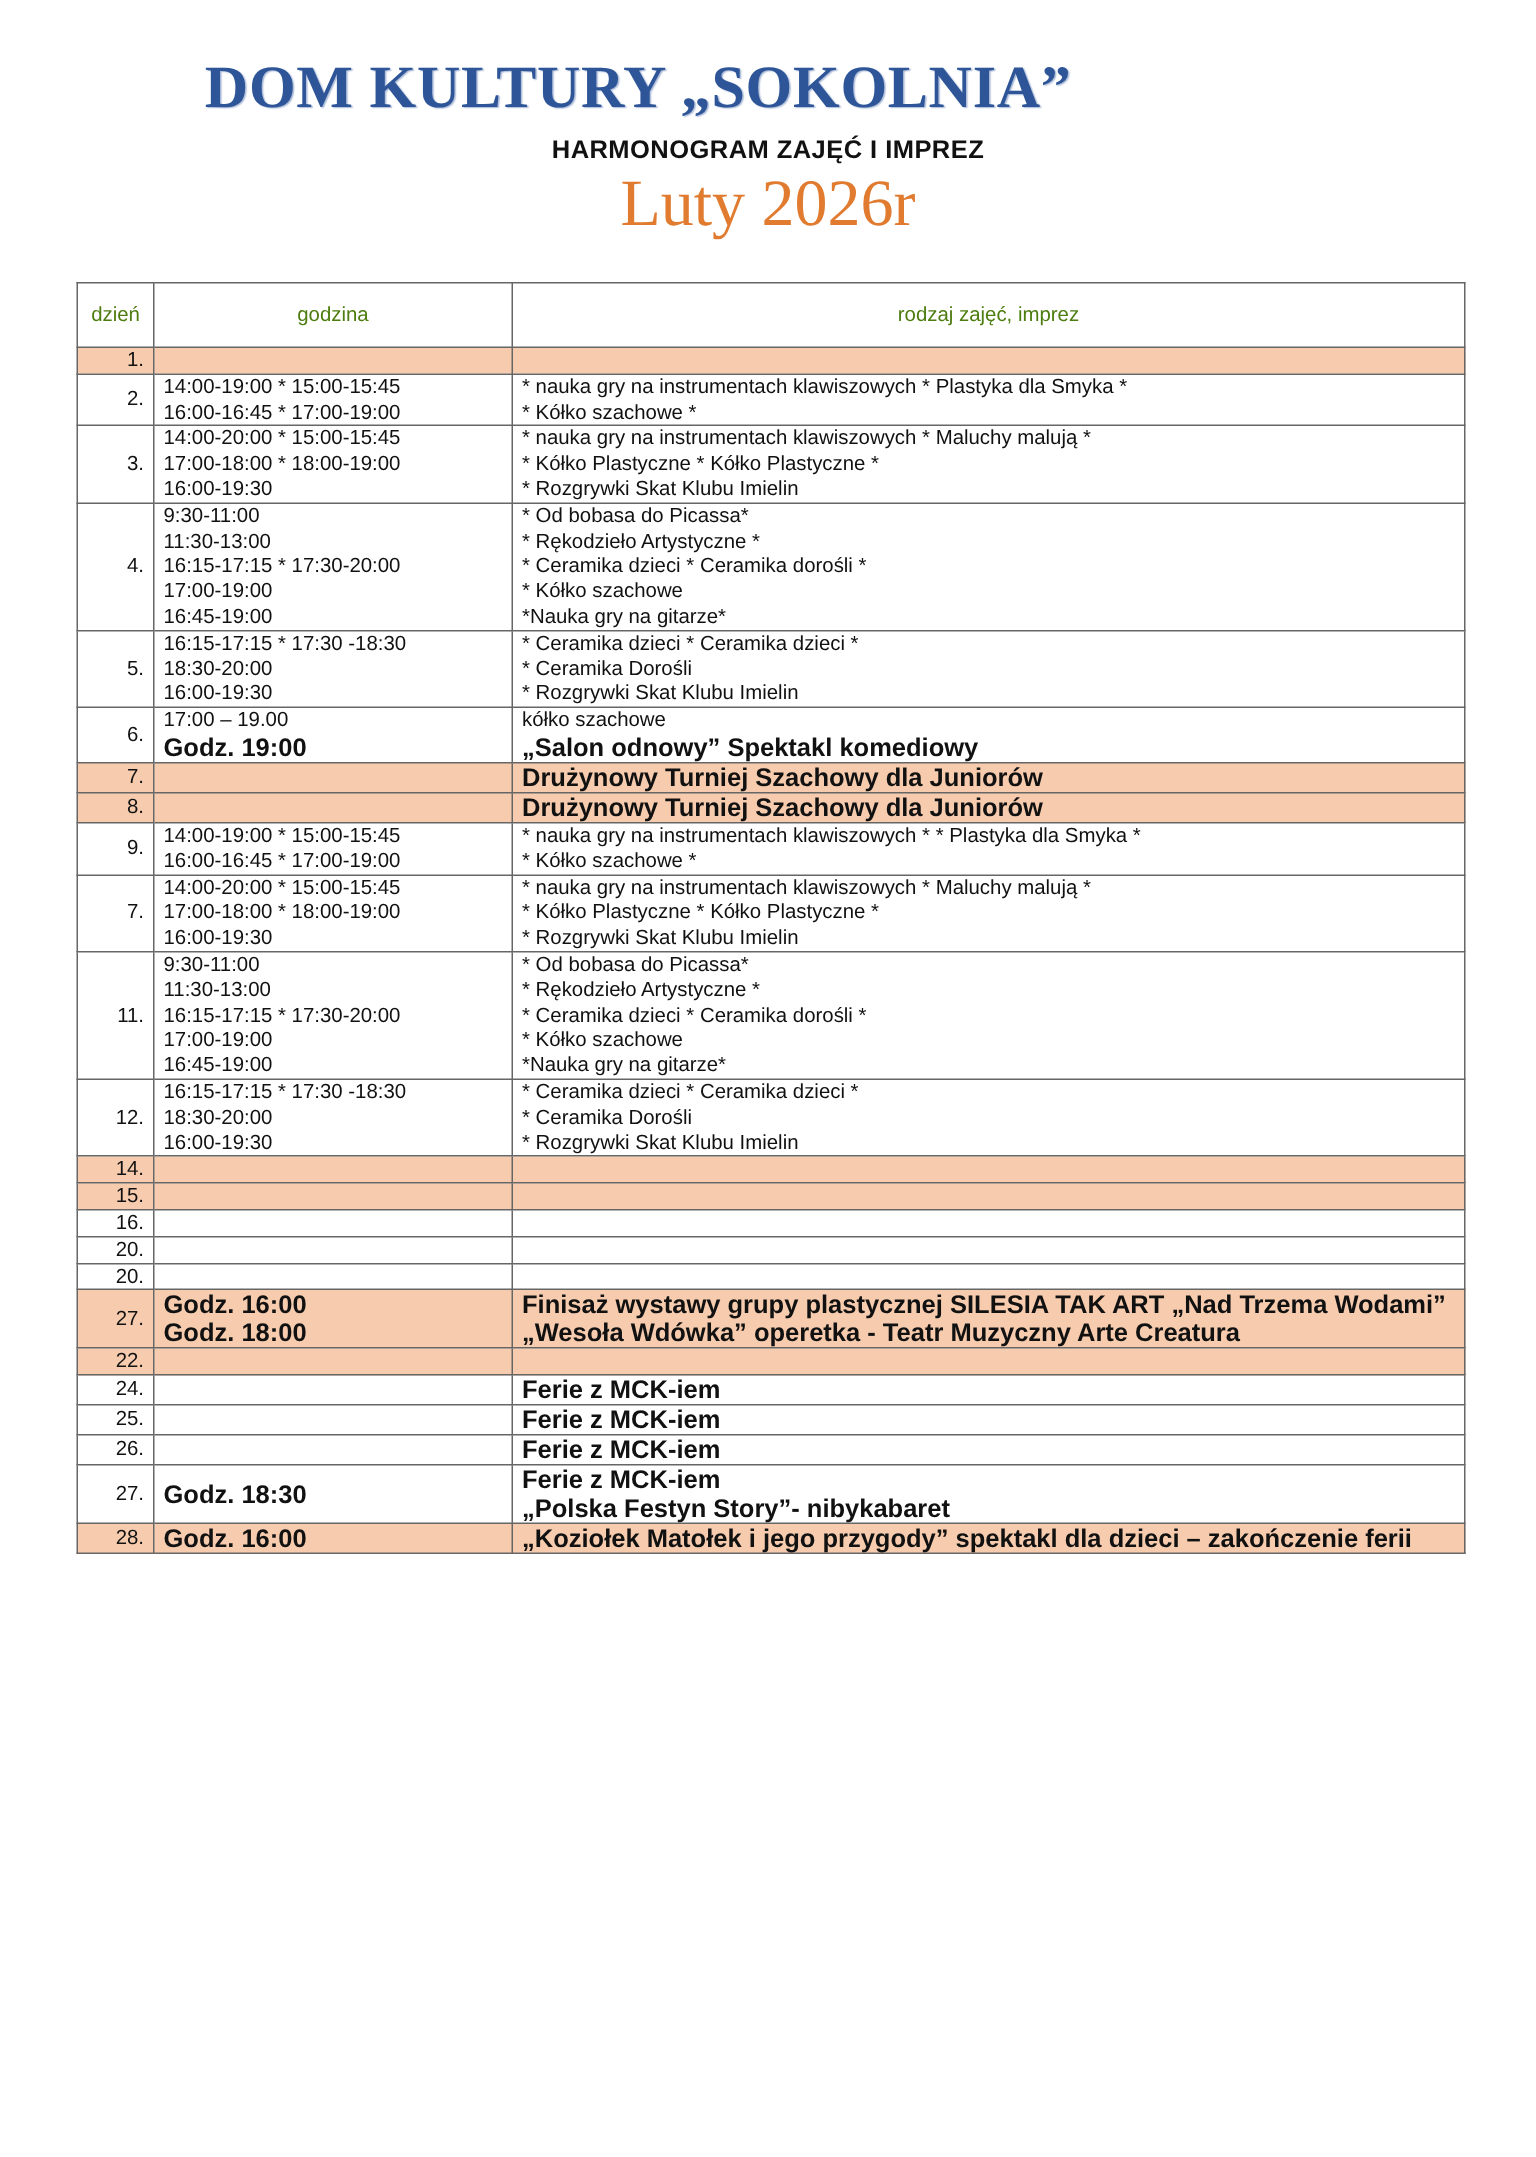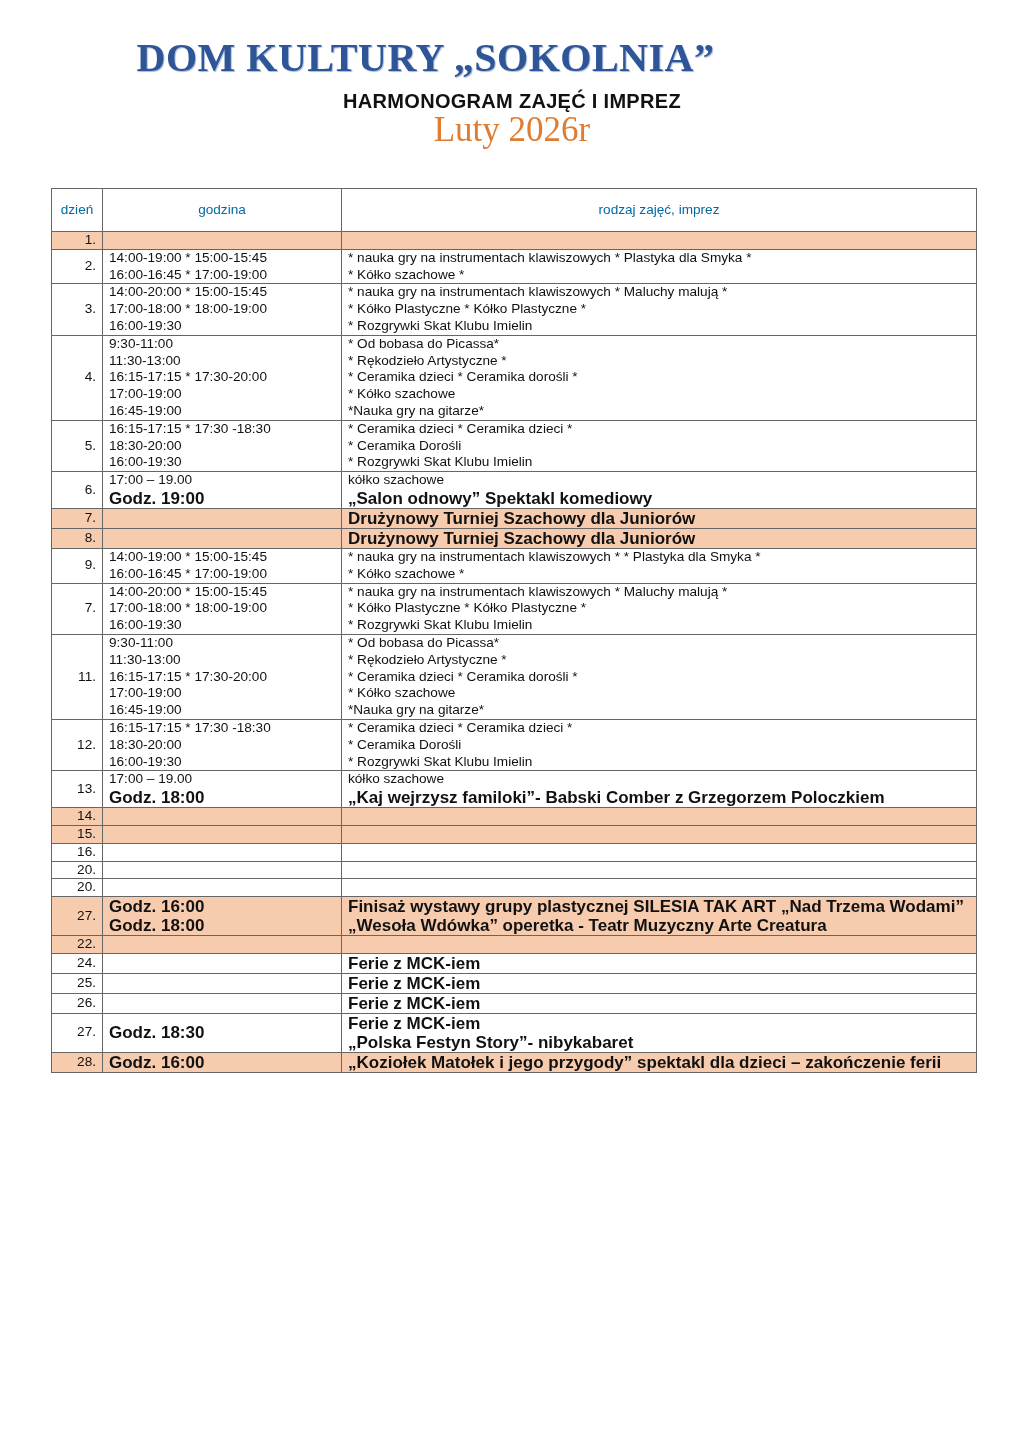--- a/index.html
+++ b/index.html
@@ -5,39 +5,39 @@
   html, body { margin: 0; padding: 0; background: #ffffff; }
   body { width: 1024px; height: 1438px; position: relative; font-family: "Liberation Sans", sans-serif; color: #111; }
   .title {
     position: absolute; top: 34px; left: 0; width: 851px; text-align: center;
     font-family: "Liberation Serif", serif; font-weight: bold; font-size: 40px;
     color: #2e5597; letter-spacing: 0.5px;
     text-shadow: 1px 1px 1px #a8b8d6;
   }
   .subtitle {
     position: absolute; top: 90px; left: 0; width: 1024px; text-align: center;
-    font-family: "Liberation Sans", sans-serif; font-weight: bold; font-size: 20px; color: #111; letter-spacing: 0.3px;
+    font-family: "Liberation Sans", sans-serif; font-weight: bold; font-size: 17px; color: #111; letter-spacing: 0.3px;
   }
   .month {
     position: absolute; top: 110px; left: 0; width: 1024px; text-align: center;
-    font-family: "Liberation Serif", serif; font-size: 35px; color: #e07b30;
+    font-family: "Liberation Serif", serif; font-size: 44px; color: #e07b30;
   }
   table.sched {
     position: absolute; top: 188px; left: 51px; width: 925px;
     border-collapse: collapse; table-layout: fixed;
     border: 1.5px solid #555;
   }
   table.sched td, table.sched th {
     border: 1px solid #666; padding: 0 6px; vertical-align: middle;
     font-size: 13.6px; line-height: 16.8px; font-weight: normal;
   }
   col.c-day { width: 51px; }
   col.c-hour { width: 239px; }
   col.c-desc { width: 635px; }
-  th { color: #0369a1; height: 42px; }
+  th { color: #4d7c0f; height: 42px; }
   th.h-day { font-size: 12px; text-align: center; padding: 0; }
   th.h-hour, th.h-desc { font-weight: bold; font-size: 15px; text-align: center; }
   td.day { text-align: right; padding: 0 5px 0 0; font-size: 12.5px; }
   tr.hl td { background: #f7ccae; }
   .b { font-weight: bold; font-size: 17px; line-height: 19px; display: block; }
   .ln { display: block; white-space: nowrap; }
   tr.empty td { height: 16px; }
 </style>
 </head>
 <body>
@@ -191,31 +191,20 @@
           <span class="ln">16:15-17:15 * 17:30 -18:30</span>
           <span class="ln">18:30-20:00</span>
           <span class="ln">16:00-19:30</span>
         </td>
         <td>
           <span class="ln">* Ceramika dzieci * Ceramika dzieci *</span>
           <span class="ln">* Ceramika Dorośli</span>
           <span class="ln">* Rozgrywki Skat Klubu Imielin</span>
         </td>
       </tr>
-      <tr>
-        <td class="day">13.</td>
-        <td>
-          <span class="ln">17:00 – 19.00</span>
-          <span class="b ln">Godz. 18:00</span>
-        </td>
-        <td>
-          <span class="ln">kółko szachowe</span>
-          <span class="b ln">„Kaj wejrzysz familoki”- Babski Comber z Grzegorzem Poloczkiem</span>
-        </td>
-      </tr>
       <tr class="hl empty">
         <td class="day">14.</td>
         <td></td>
         <td></td>
       </tr>
       <tr class="hl empty">
         <td class="day">15.</td>
         <td></td>
         <td></td>
       </tr>

